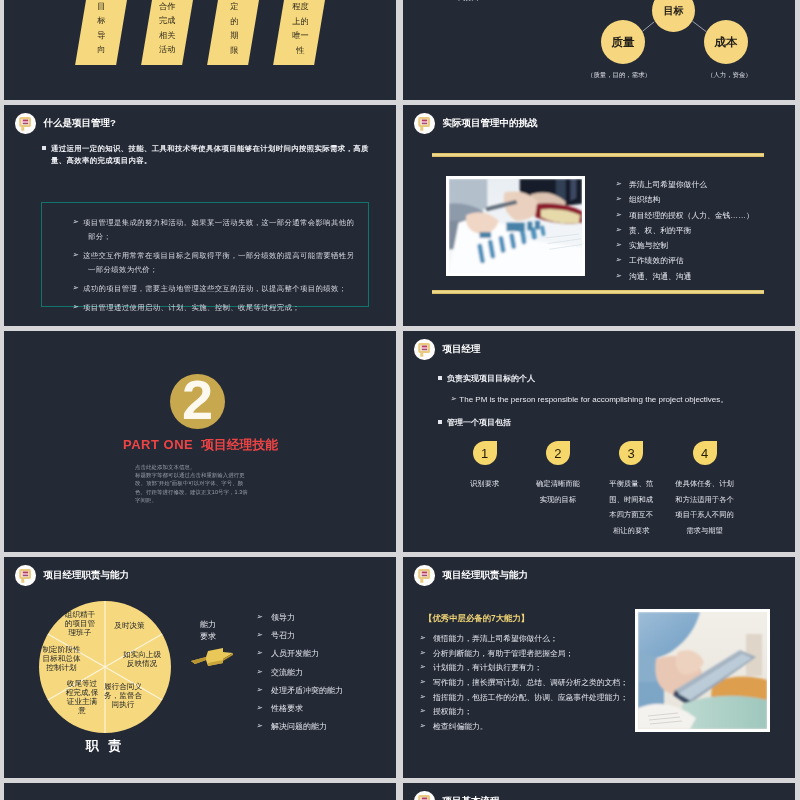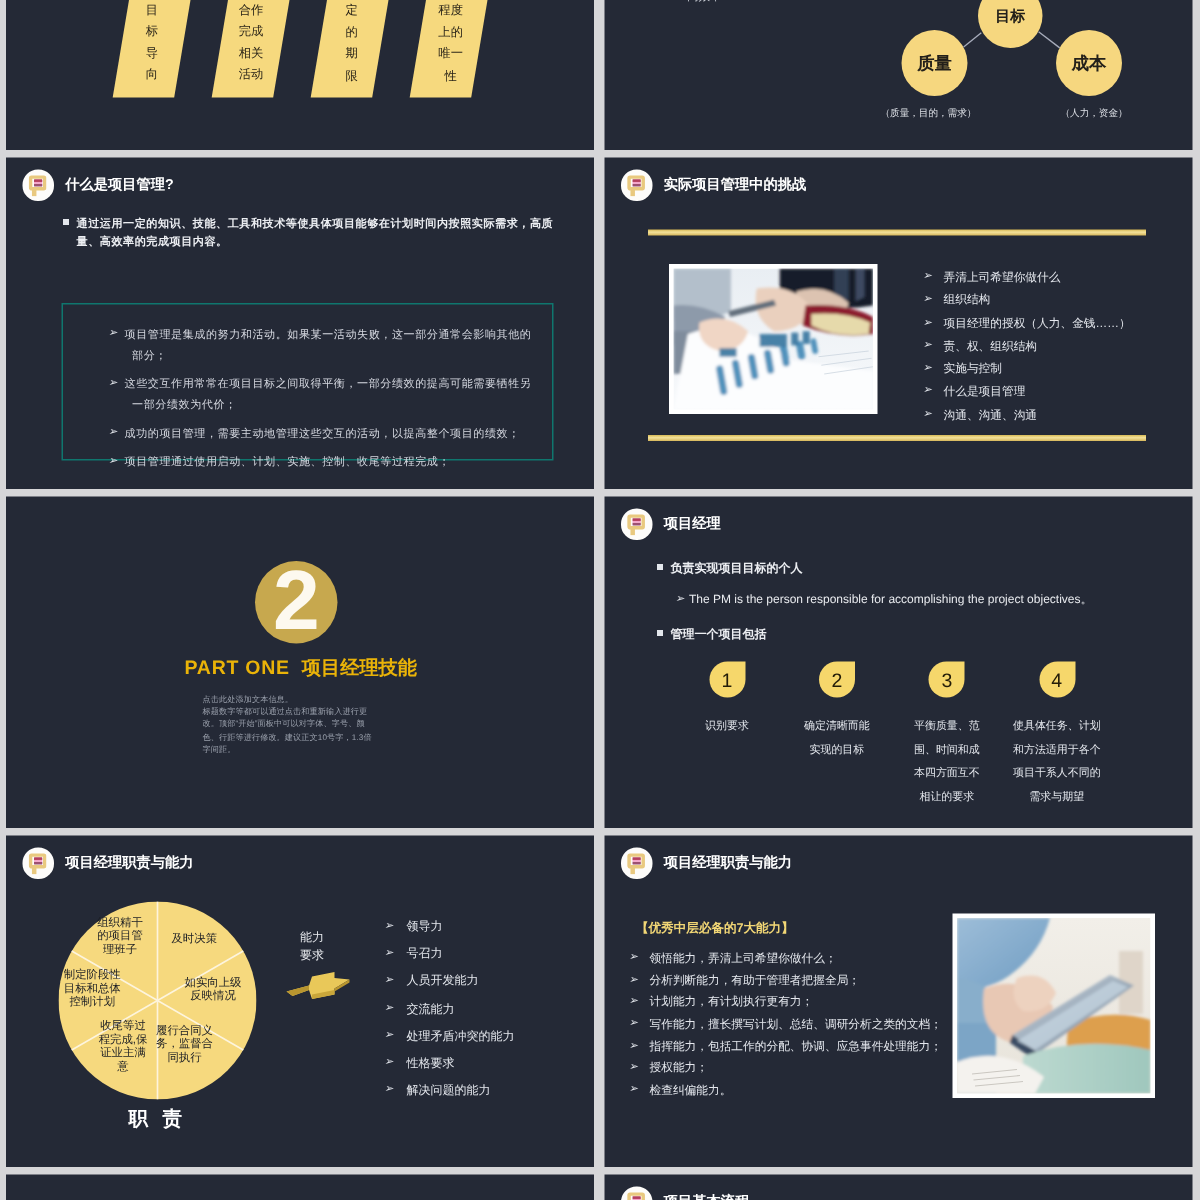--- a/index.html
+++ b/index.html
@@ -45,21 +45,21 @@
   .s4-photo svg{width:133px;height:94px;}
   .s4-list{position:absolute;left:223px;top:76px;width:175px;}
   .s4-li{color:#e5e8ee;font-size:7.8px;line-height:1.1;margin-bottom:6.5px;
          padding-left:11px;text-indent:-11px;white-space:nowrap;}
 
   
   .s5-circle{position:absolute;left:166px;top:43px;width:55px;height:55px;border-radius:50%;
              background:#c7a84e;display:flex;align-items:center;justify-content:center;}
   .s5-circle span{color:#fdf9ef;font-size:56px;font-weight:700;line-height:1;
                   position:relative;top:-2px;font-family:"Liberation Sans",sans-serif;-webkit-font-smoothing:antialiased;}
-  .s5-title{position:absolute;left:0;top:106px;width:393px;text-align:center;color:#eab308;
+  .s5-title{position:absolute;left:0;top:106px;width:393px;text-align:center;color:#ef4444;
             font-size:13px;font-weight:700;white-space:nowrap;}
   .s5-part{letter-spacing:.5px;}
   .s5-cn{margin-left:8px;font-size:12.8px;}
   .s5-desc{position:absolute;left:131px;top:132px;width:117.5px;color:#9aa0ac;font-size:5.4px;
            letter-spacing:0.1px;line-height:8.2px;white-space:pre-wrap;}
 
   
   .s6-b1{position:absolute;left:35px;top:42px;color:#eceef2;font-size:8px;font-weight:700;}
   .s6-sub{position:absolute;left:47px;top:63px;color:#e9ebef;font-size:8px;font-weight:400;}
   .s6-b2{position:absolute;left:35px;top:86px;color:#eceef2;font-size:8px;font-weight:700;}
@@ -269,23 +269,23 @@
         <line x1="101" y1="62" x2="136" y2="58"></line>
         <line x1="103" y1="68" x2="138" y2="63"></line>
         <line x1="105" y1="74" x2="139" y2="69"></line>
       </g>
     </svg>
   </div>
   <div class="s4-list">
     <div class="s4-li"><i class="arw">➢</i><span>弄清上司希望你做什么</span></div>
     <div class="s4-li"><i class="arw">➢</i><span>组织结构</span></div>
     <div class="s4-li"><i class="arw">➢</i><span>项目经理的授权（人力、金钱……）</span></div>
-    <div class="s4-li"><i class="arw">➢</i><span>责、权、组织结构</span></div>
+    <div class="s4-li"><i class="arw">➢</i><span>责、权、利的平衡</span></div>
     <div class="s4-li"><i class="arw">➢</i><span>实施与控制</span></div>
-    <div class="s4-li"><i class="arw">➢</i><span>什么是项目管理</span></div>
+    <div class="s4-li"><i class="arw">➢</i><span>工作绩效的评估</span></div>
     <div class="s4-li"><i class="arw">➢</i><span>沟通、沟通、沟通</span></div>
   </div>
 </div>
 
 <div class="slide c1 r2">
   <div class="s5-circle">
     <span>2</span>
   </div>
   <div class="s5-title">
     <span class="s5-part">PART ONE</span><span class="s5-cn">项目经理技能</span>

